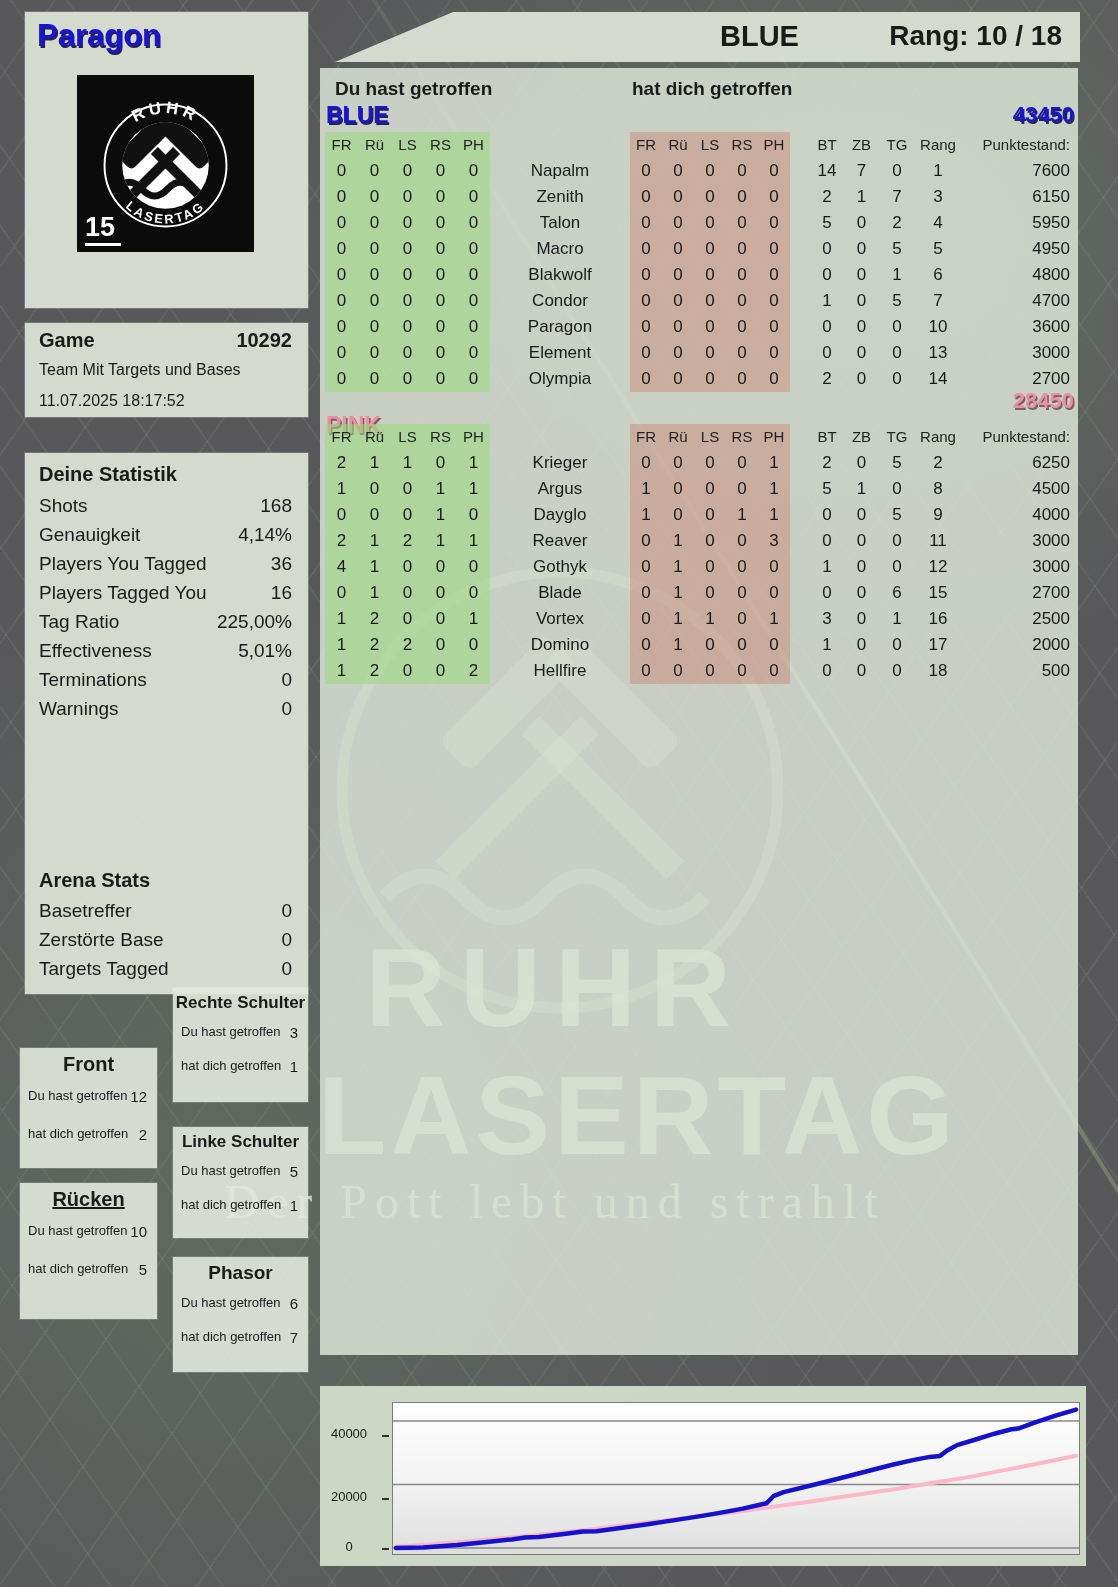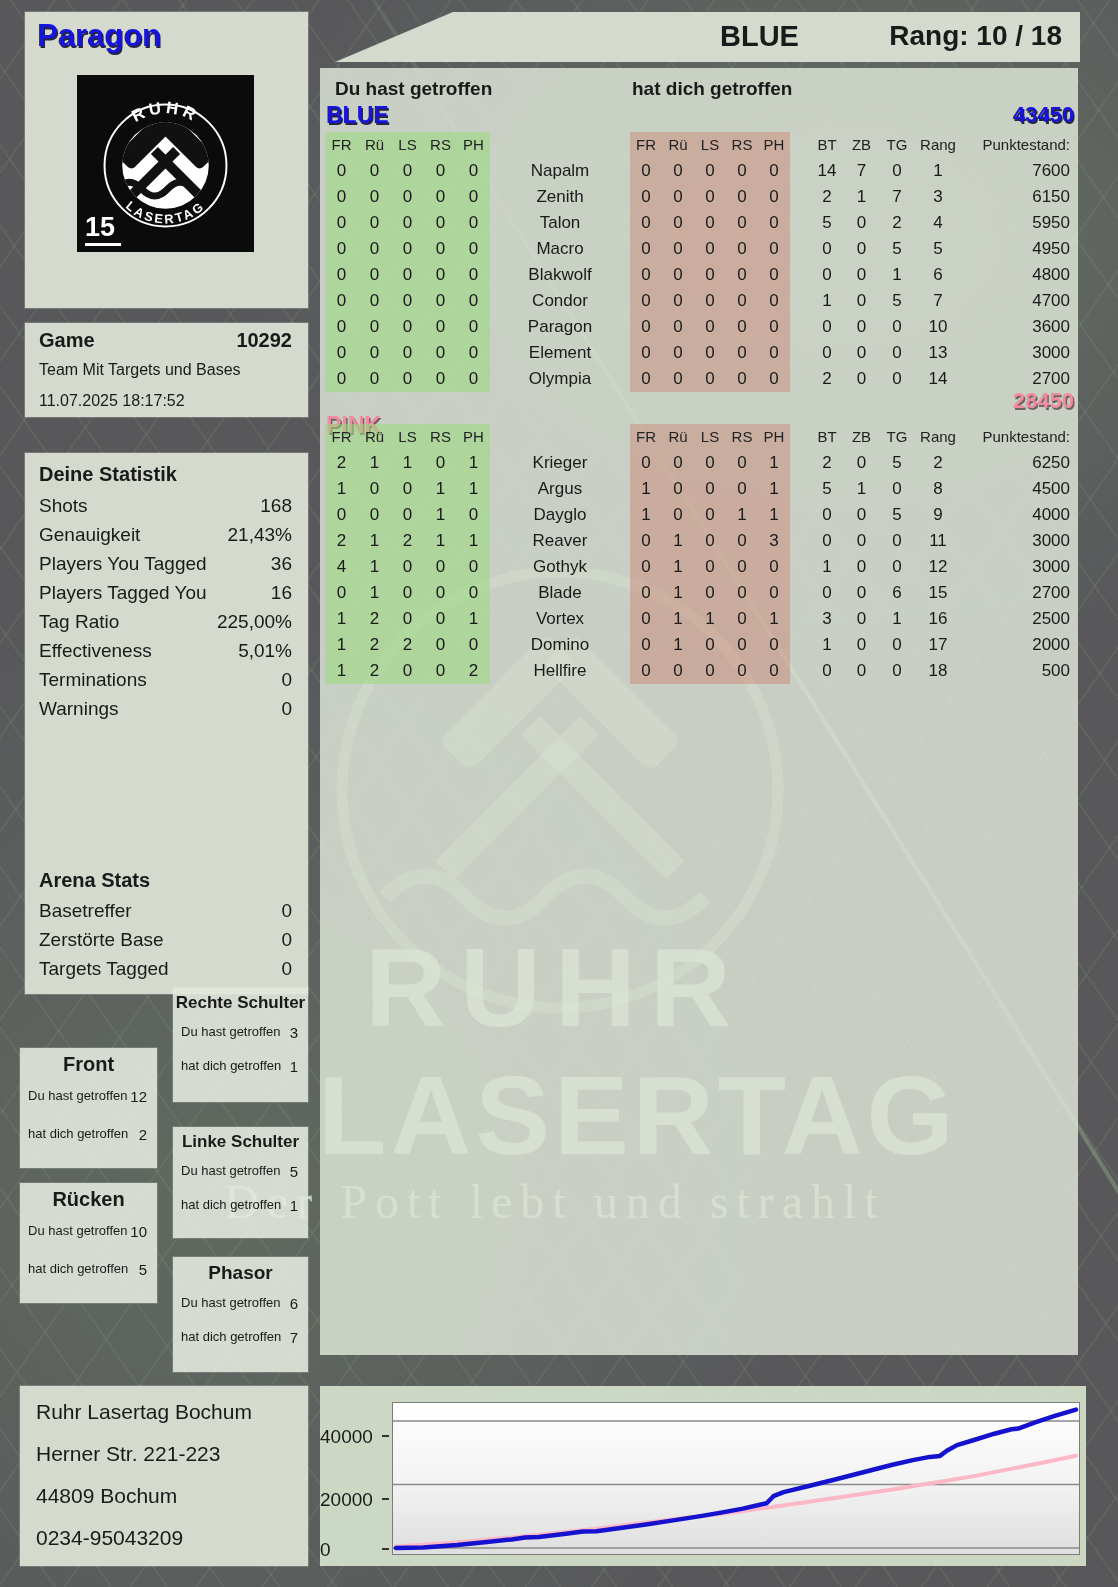--- a/index.html
+++ b/index.html
@@ -77,21 +77,21 @@
   .c.r{background:rgba(203,125,104,0.42);}
   .c.nm{font-size:17px;}
   .c.pk{text-align:right;padding-right:3px;}
 
   
   .p-chart{position:absolute;left:320px;top:1386px;width:766px;height:180px;background:rgba(210,222,200,0.95);}
   .plot{position:absolute;left:72px;top:16px;width:686px;height:151px;
       background:linear-gradient(180deg,#ffffff 0%,#f2f2f2 55%,#dedede 100%);
       border:1.5px solid #7c7c7c;box-sizing:content-box;}
   .plot svg{position:absolute;inset:0;width:100%;height:100%;}
-  .ytick{position:absolute;font-size:19px;text-align:left;width:58px;}
+  .ytick{position:absolute;font-size:13px;text-align:center;width:58px;}
   .ytickmark{position:absolute;width:7px;height:2px;background:#333;}
 </style>
 </head>
 <body>
 
 <div class="page">
 
   <div class="bg">
     <div class="streak"></div>
     <div class="wm-logo">
@@ -163,21 +163,21 @@
       <span class="g-label">Game</span>
       <span class="g-val">10292</span>
     </div>
     <div class="g-row g-line" style="top:38px;">Team Mit Targets und Bases</div>
     <div class="g-row g-line" style="top:69px;">11.07.2025 18:17:52</div>
   </div>
 
   <div class="panel p-stats">
     <div class="s-title" style="top:10px;">Deine Statistik</div>
     <div class="s-row" style="top:42px;"><span>Shots</span><b>168</b></div>
-    <div class="s-row" style="top:71px;"><span>Genauigkeit</span><b>21,43%</b></div>
+    <div class="s-row" style="top:71px;"><span>Genauigkeit</span><b>4,14%</b></div>
     <div class="s-row" style="top:100px;"><span>Players You Tagged</span><b>36</b></div>
     <div class="s-row" style="top:129px;"><span>Players Tagged You</span><b>16</b></div>
     <div class="s-row" style="top:158px;"><span>Tag Ratio</span><b>225,00%</b></div>
     <div class="s-row" style="top:187px;"><span>Effectiveness</span><b>5,01%</b></div>
     <div class="s-row" style="top:216px;"><span>Terminations</span><b>0</b></div>
     <div class="s-row" style="top:245px;"><span>Warnings</span><b>0</b></div>
 
     <div class="s-title" style="top:416px;">Arena Stats</div>
     <div class="s-row" style="top:447px;"><span>Basetreffer</span><b>0</b></div>
     <div class="s-row" style="top:476px;"><span>Zerstörte Base</span><b>0</b></div>
@@ -192,37 +192,31 @@
   <div class="zone" style="left:20px;top:1048px;width:137px;height:120px;">
     <div class="z-title" style="font-size:20px;">Front</div>
     <div class="z-row" style="top:40px;"><span>Du hast getroffen</span><b>12</b></div>
     <div class="z-row" style="top:78px;"><span>hat dich getroffen</span><b>2</b></div>
   </div>
   <div class="zone" style="left:173px;top:1127px;width:135px;height:111px;">
     <div class="z-title">Linke Schulter</div>
     <div class="z-row" style="top:36px;"><span>Du hast getroffen</span><b>5</b></div>
     <div class="z-row" style="top:70px;"><span>hat dich getroffen</span><b>1</b></div>
   </div>
-  <div class="zone" style="left:20px;top:1183px;width:137px;height:120px;">
+  <div class="zone" style="left:20px;top:1183px;width:137px;height:136px;text-decoration:underline;">
     <div class="z-title" style="font-size:20px;">Rücken</div>
     <div class="z-row" style="top:40px;"><span>Du hast getroffen</span><b>10</b></div>
     <div class="z-row" style="top:78px;"><span>hat dich getroffen</span><b>5</b></div>
   </div>
   <div class="zone" style="left:173px;top:1257px;width:135px;height:115px;">
     <div class="z-title" style="font-size:19px;">Phasor</div>
     <div class="z-row" style="top:38px;"><span>Du hast getroffen</span><b>6</b></div>
     <div class="z-row" style="top:72px;"><span>hat dich getroffen</span><b>7</b></div>
   </div>
 
-  <div class="panel p-addr">
-    <div class="a-line" style="top:14px;">Ruhr Lasertag Bochum</div>
-    <div class="a-line" style="top:56px;">Herner Str. 221-223</div>
-    <div class="a-line" style="top:98px;">44809 Bochum</div>
-    <div class="a-line" style="top:140px;">0234-95043209</div>
-  </div>
 
   <div class="p-main">
     <div class="m-du">Du hast getroffen</div>
     <div class="m-dich">hat dich getroffen</div>
 
     <div class="team-name blue-txt" style="top:34px;">BLUE</div>
     <div class="team-total blue-txt" style="top:34px;">43450</div>
     <div class="ttable" style="top:64px;">
         <div class="c h g">FR</div>
         <div class="c h g">Rü</div>

